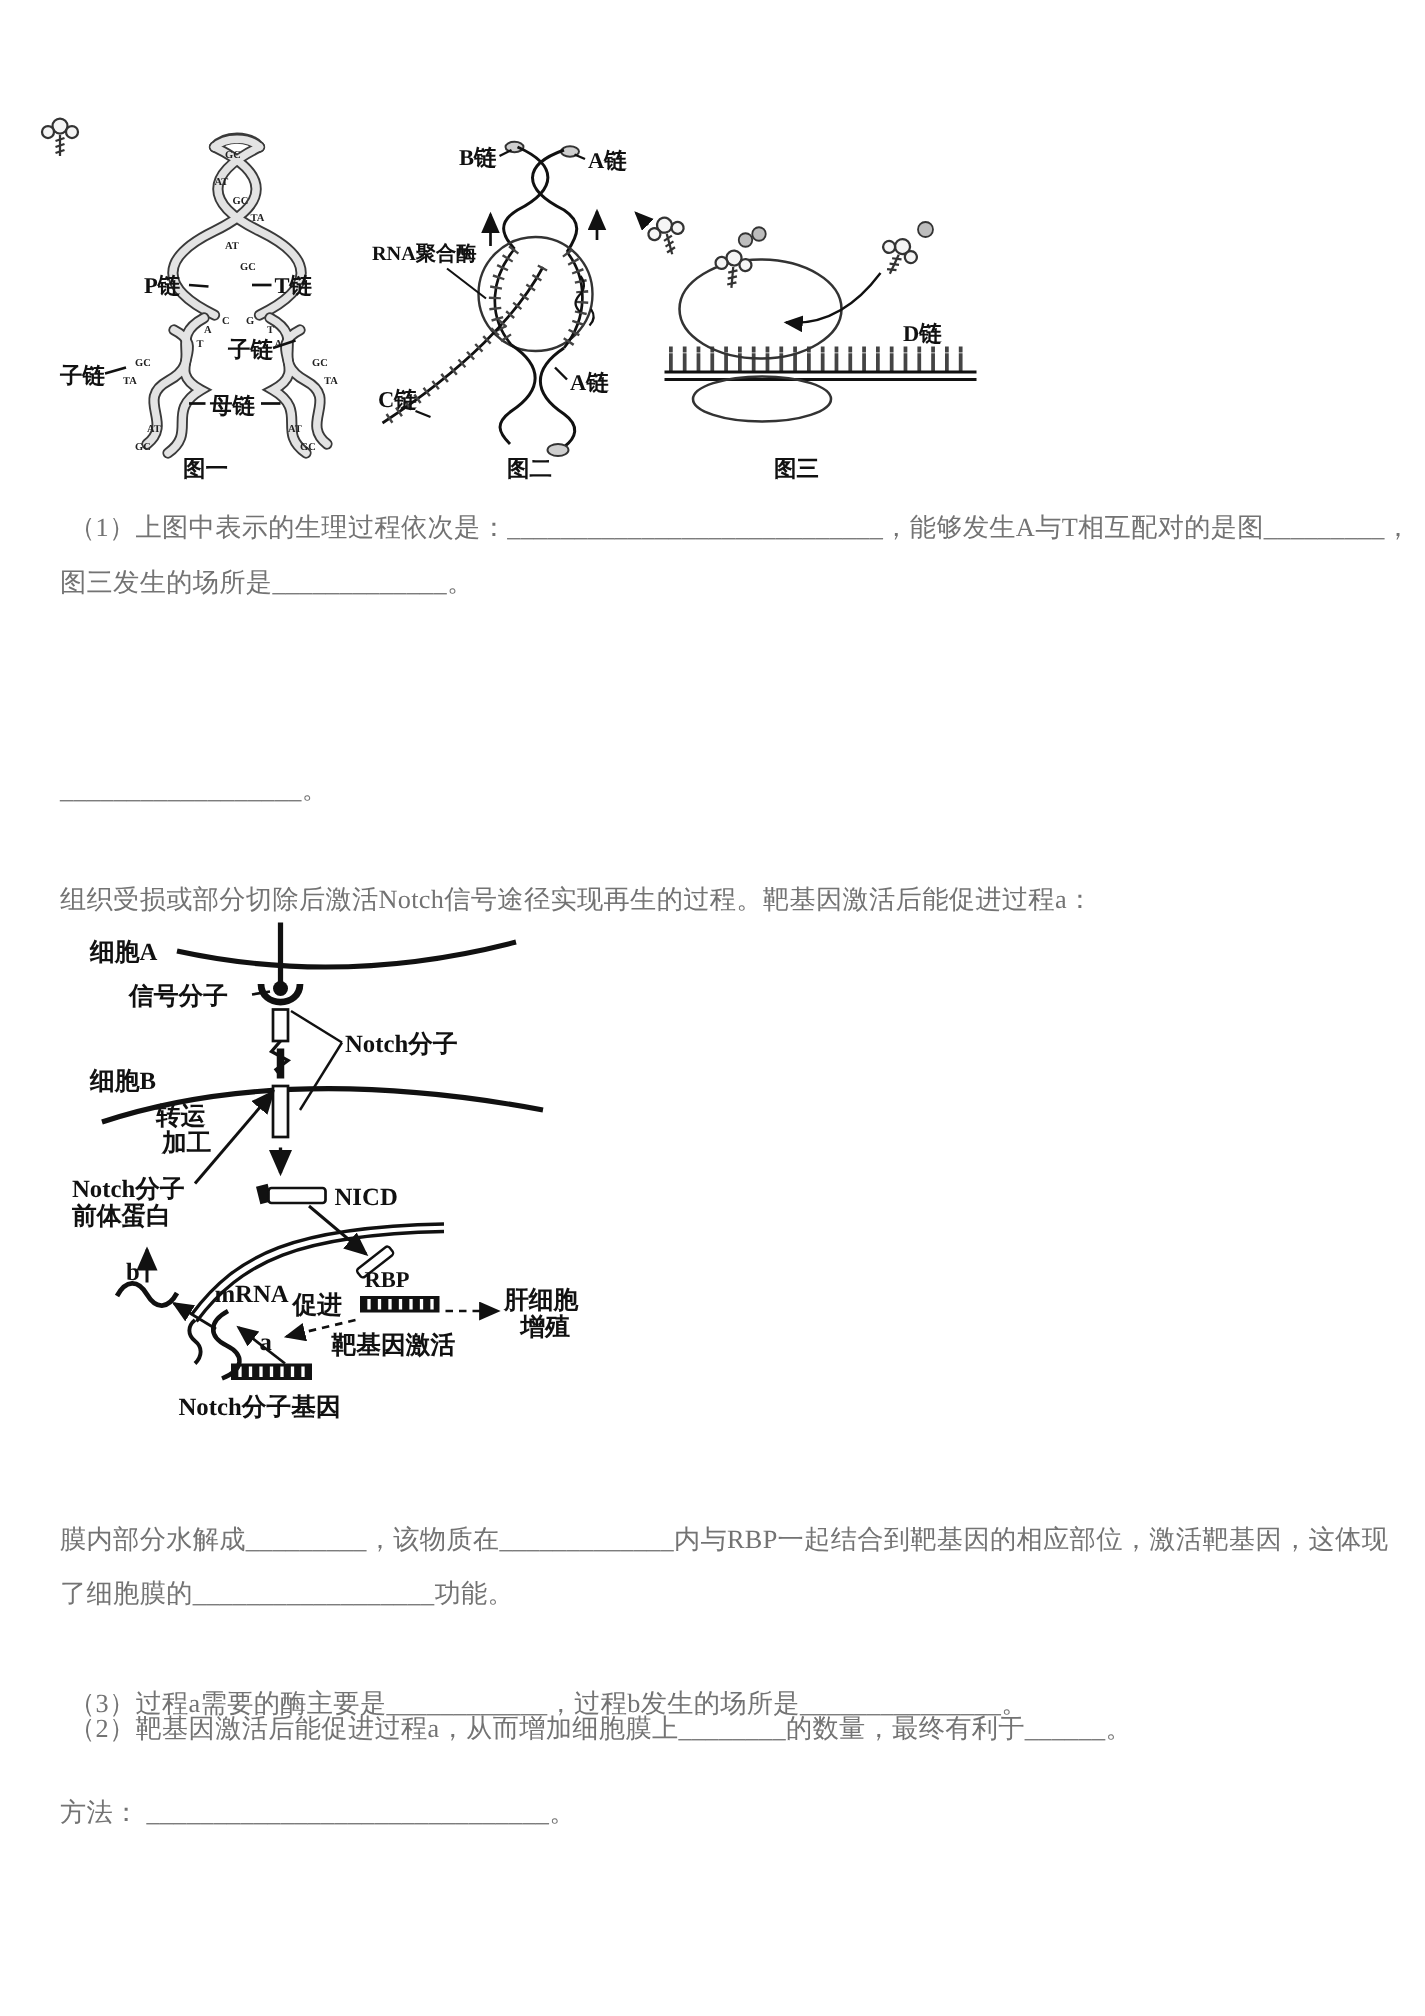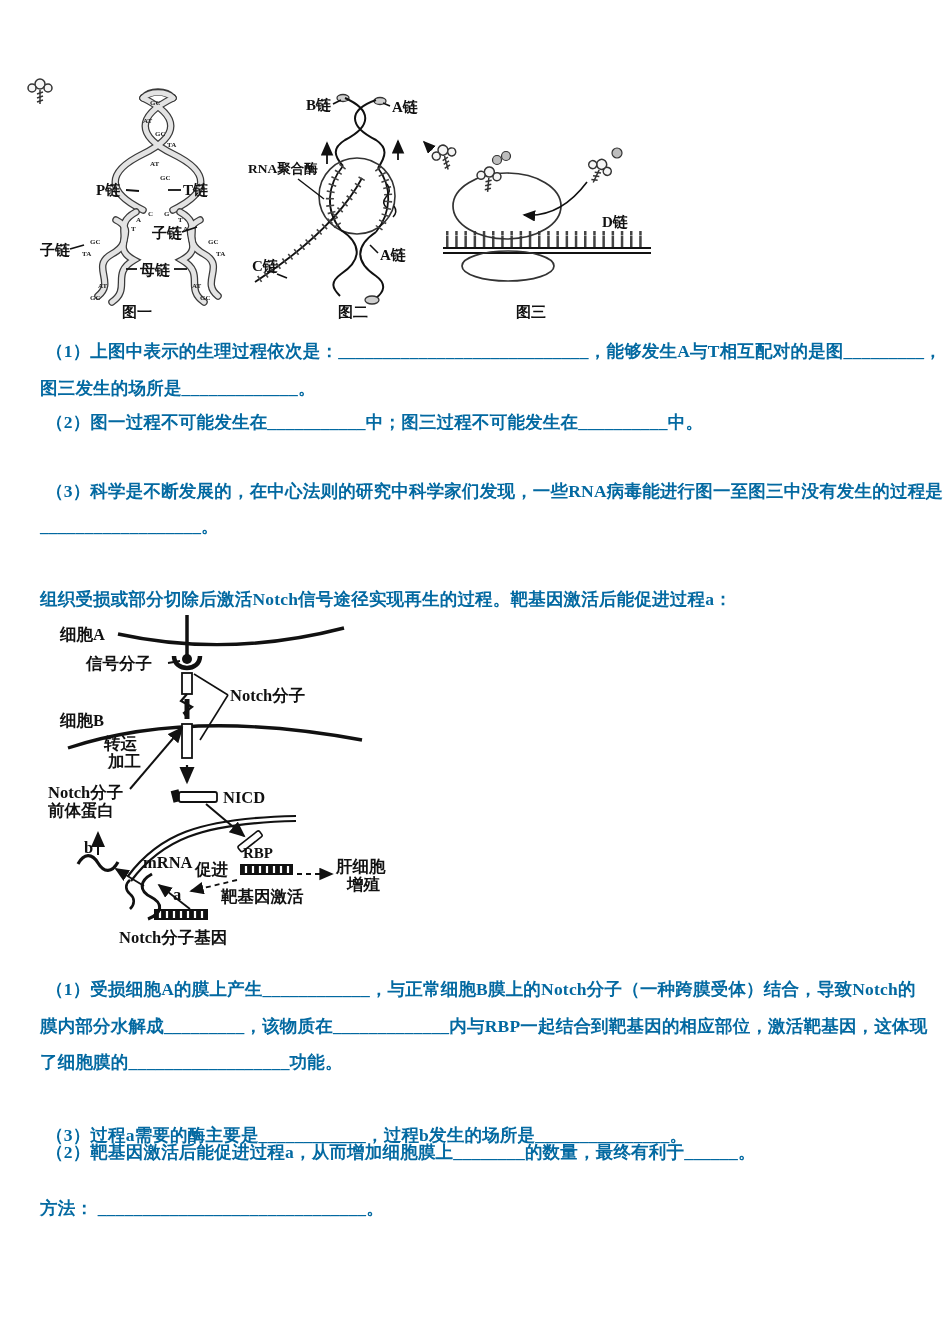--- a/index.html
+++ b/index.html
@@ -1,19 +1,19 @@
 <!DOCTYPE html>
 <html><head>
 <meta charset="utf-8">
 <style>
   html,body{margin:0;padding:0;background:#fff;}
   #page{position:relative;width:950px;height:1344px;background:#ffffff;overflow:hidden;
         font-family:"Liberation Serif","DejaVu Serif",serif;color:#101010;}
-  .tl{position:absolute;white-space:nowrap;font-size:17.5px;font-weight:700;
-      letter-spacing:0.2px;line-height:24px;color:#0369a1;}
+  .tl{position:absolute;white-space:nowrap;font-size:17.5px;font-weight:400;
+      letter-spacing:0.2px;line-height:24px;color:#737373;}
   svg{position:absolute;overflow:visible;}
   svg text{font-family:"Liberation Serif","DejaVu Serif",serif;fill:#111;}
   .lbl{font-size:15px;font-weight:700;}
   .lbl17{font-size:16.5px;font-weight:700;}
   .lbl14{font-size:13.5px;font-weight:700;}
   .base{font-size:7px;font-weight:700;fill:#222;}
   .rib{fill:none;stroke:#3a3a3a;stroke-width:7.5;stroke-linecap:round;}
   .ribi{fill:none;stroke:#e3e3e3;stroke-width:5;stroke-linecap:round;}
   .ln{stroke:#111;fill:none;}
   .tick{fill:none;stroke:#444;}
@@ -148,22 +148,20 @@
       <use href="#trna" transform="translate(560,80) rotate(25)"></use>
       <circle cx="577" cy="65" r="5" fill="#bdbdbd" stroke="#333" stroke-width="1.2"></circle>
       <path class="ln" stroke-width="1.6" d="M547,94 Q520,130 484,127" marker-end="url(#m1)"></path>
       <text class="lbl" x="562" y="139">D链</text>
       <text class="lbl" x="476" y="229">图三</text>
     </g>
   </svg>
 
   <div class="tl" style="left:46px;top:339px">（1）上图中表示的生理过程依次是：____________________________，能够发生A与T相互配对的是图_________，</div>
   <div class="tl" style="left:40px;top:376px">图三发生的场所是_____________。</div>
-  <div class="tl" style="left:46px;top:410px">（2）图一过程不可能发生在___________中；图三过程不可能发生在__________中。</div>
-  <div class="tl" style="left:46px;top:479px">（3）科学是不断发展的，在中心法则的研究中科学家们发现，一些RNA病毒能进行图一至图三中没有发生的过程是</div>
   <div class="tl" style="left:40px;top:514px">__________________。</div>
 
   <div class="tl" style="left:40px;top:587px">组织受损或部分切除后激活Notch信号途径实现再生的过程。靶基因激活后能促进过程a：</div>
 
   <svg style="left:40px;top:612px;" width="440" height="345" viewBox="0 0 440 345">
     <defs>
       <marker id="m2" markerWidth="9" markerHeight="9" refX="7" refY="3.5" orient="auto">
         <path d="M0,0 L8,3.5 L0,7 z" fill="#111"></path>
       </marker>
     </defs>
@@ -241,20 +239,19 @@
     <text class="lbl17" x="103" y="256">mRNA</text>
     <text class="lbl17" x="155" y="263">促进</text>
     <text class="lbl" x="203" y="246">RBP</text>
     <text class="lbl17" x="181" y="290">靶基因激活</text>
     <text class="lbl17" x="296" y="260">肝细胞</text>
     <text class="lbl17" x="307" y="278">增殖</text>
     <text class="lbl17" x="133" y="288">a</text>
     <text class="lbl17" x="79" y="331">Notch分子基因</text>
   </svg>
 
-  <div class="tl" style="left:46px;top:977px">（1）受损细胞A的膜上产生____________，与正常细胞B膜上的Notch分子（一种跨膜受体）结合，导致Notch的</div>
   <div class="tl" style="left:40px;top:1050px">了细胞膜的__________________功能。</div>
   <div class="tl" style="left:40px;top:1014px">膜内部分水解成_________，该物质在_____________内与RBP一起结合到靶基因的相应部位，激活靶基因，这体现</div>
   <div class="tl" style="left:46px;top:1140px">（2）靶基因激活后能促进过程a，从而增加细胞膜上________的数量，最终有利于______。</div>
   <div class="tl" style="left:46px;top:1123px">（3）过程a需要的酶主要是____________，过程b发生的场所是_______________。</div>
   <div class="tl" style="left:40px;top:1196px">方法： ______________________________。</div>
 
 </div>
 
 </body></html>

